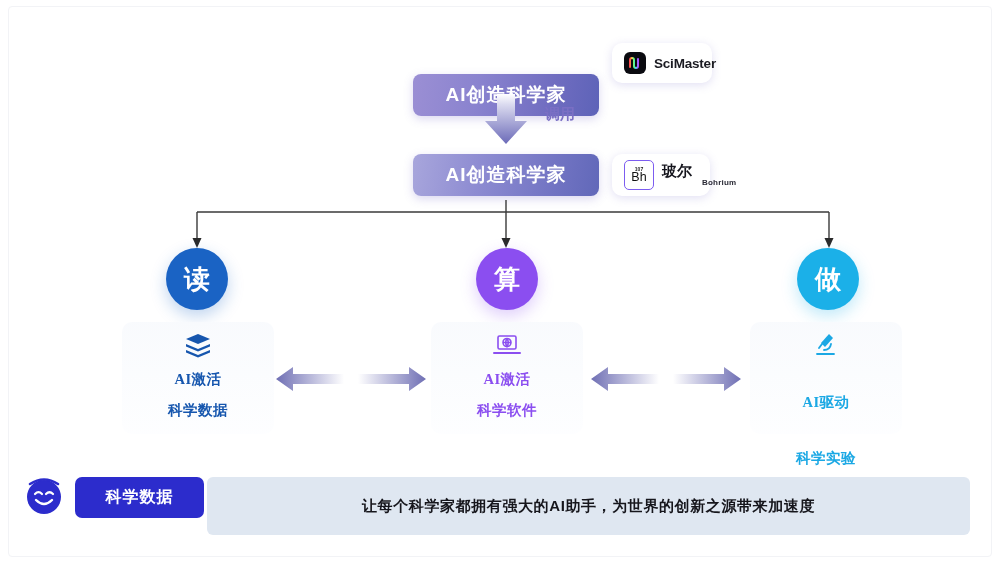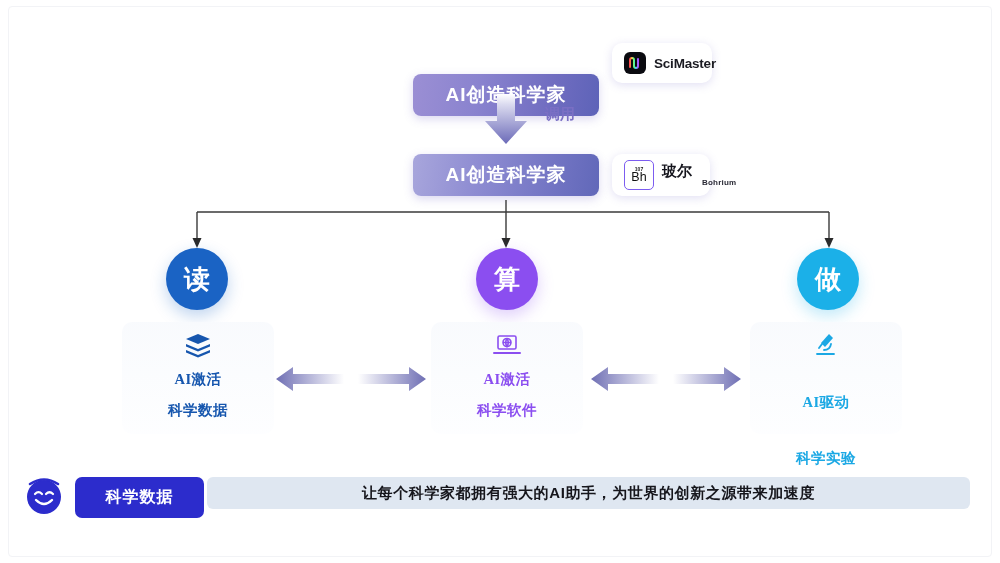--- a/index.html
+++ b/index.html
@@ -179,21 +179,21 @@
     border-radius: 7px;
     color: #ffffff;
     font-size: 16px;
     font-weight: bold;
     display: flex; align-items: center; justify-content: center;
     letter-spacing: 1px;
   }
   #tagline-bar {
     position: absolute;
     left: 207px; top: 477px;
-    width: 763px; height: 32px;
+    width: 763px; height: 58px;
     background: #dfe7f1;
     border-radius: 6px;
     display: flex; align-items: center; justify-content: center;
     color: #16161c;
     font-size: 15px;
     font-weight: bold;
     letter-spacing: 0.6px;
   }
 </style>
 </head>

